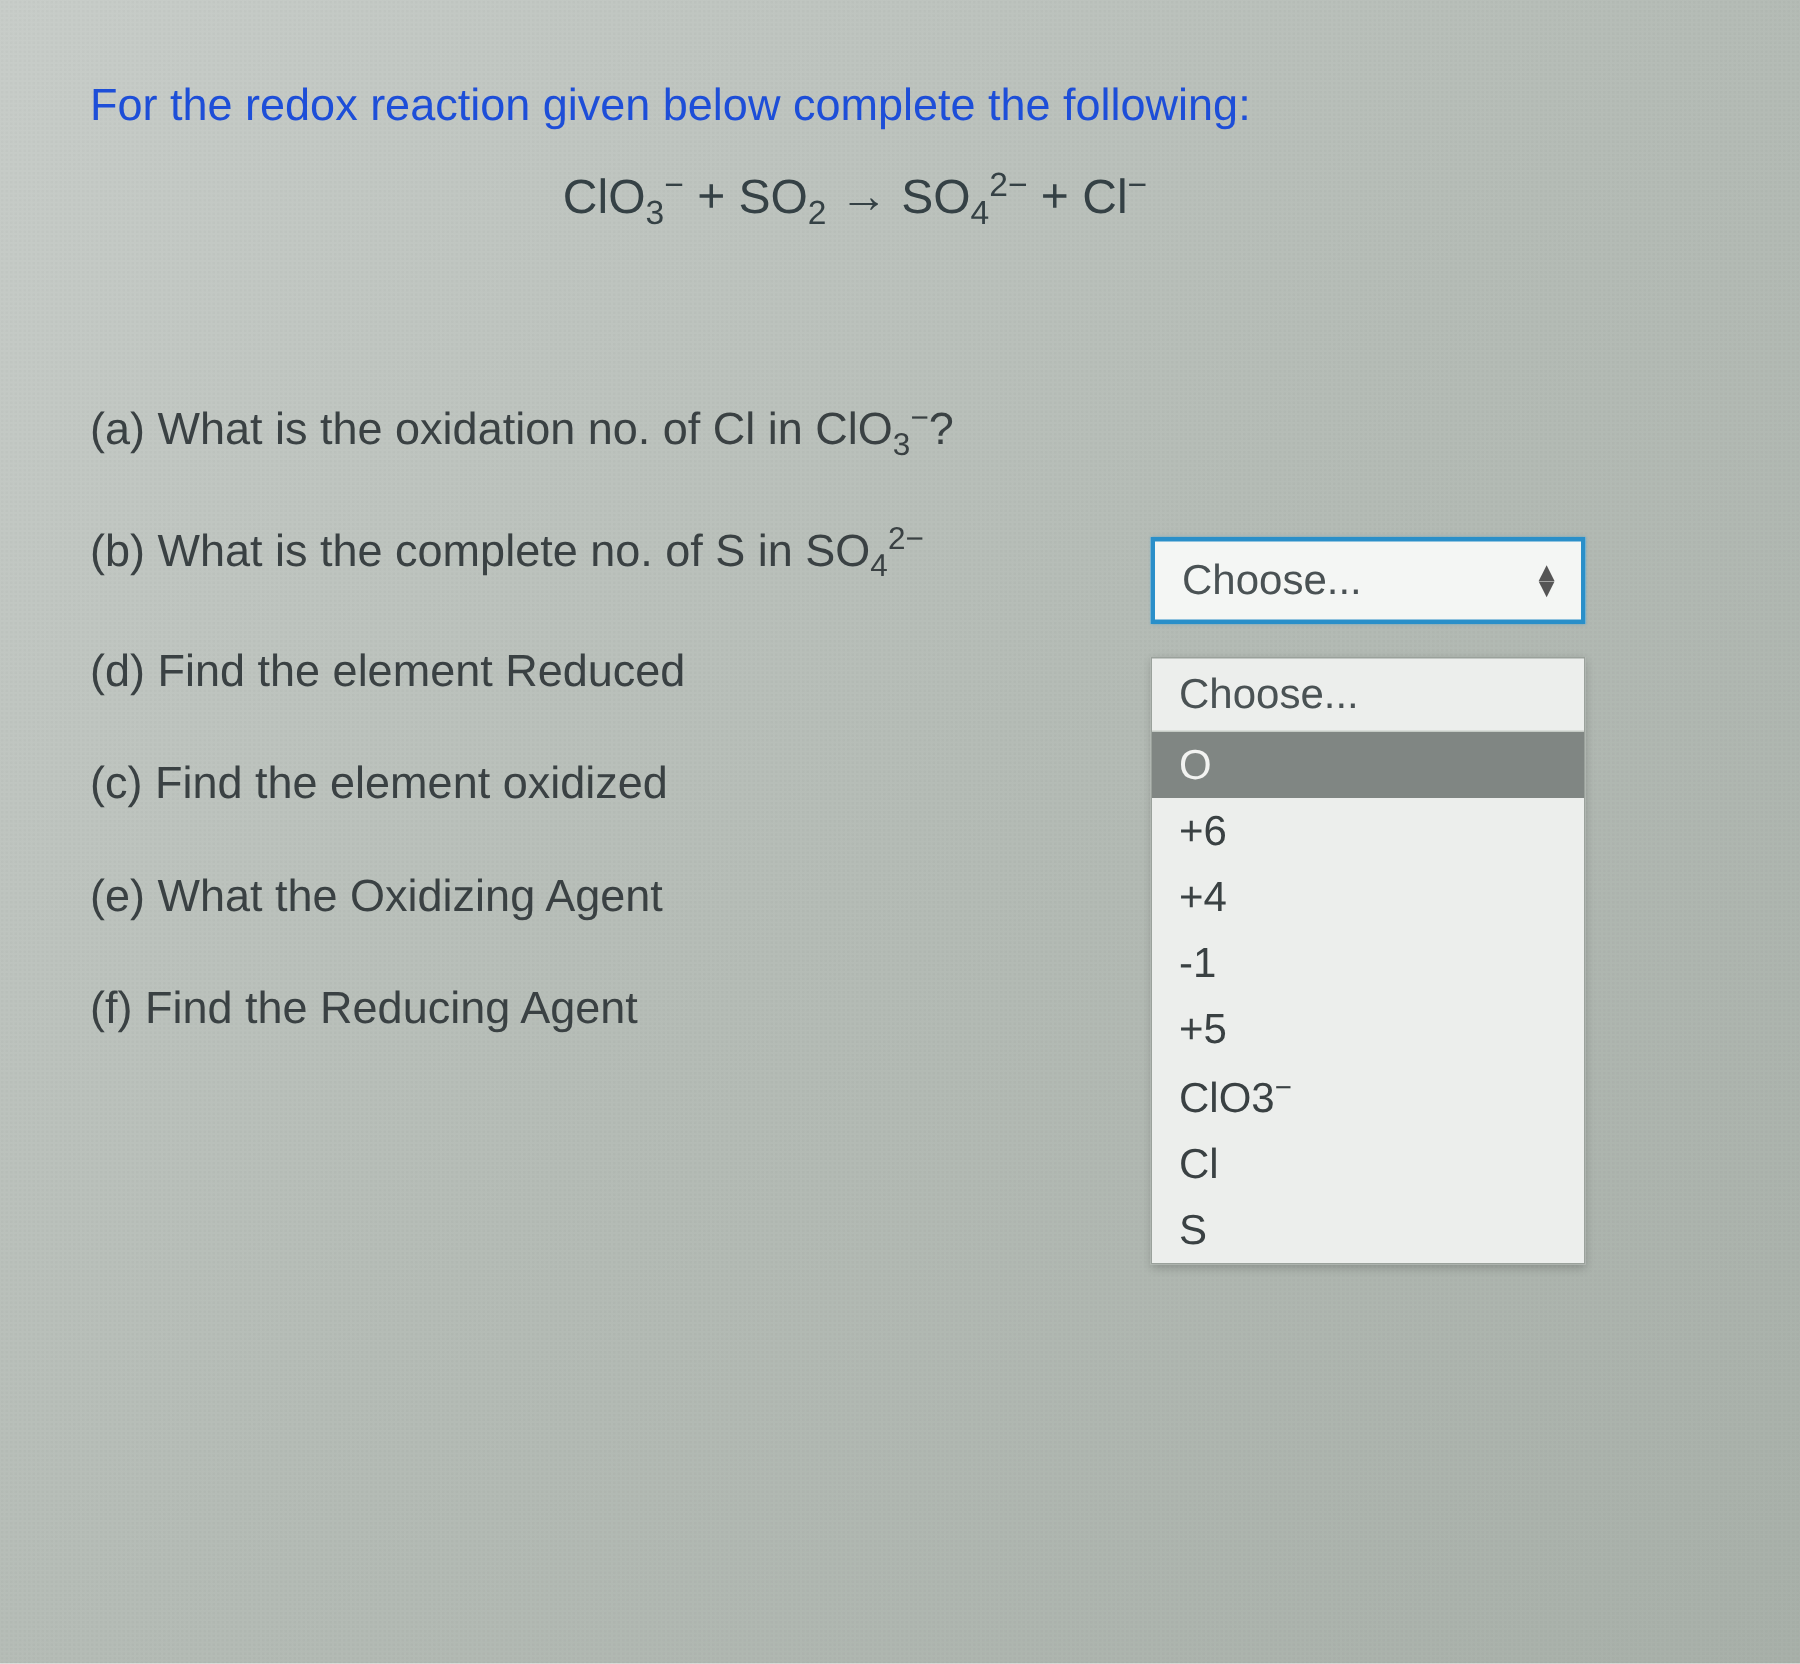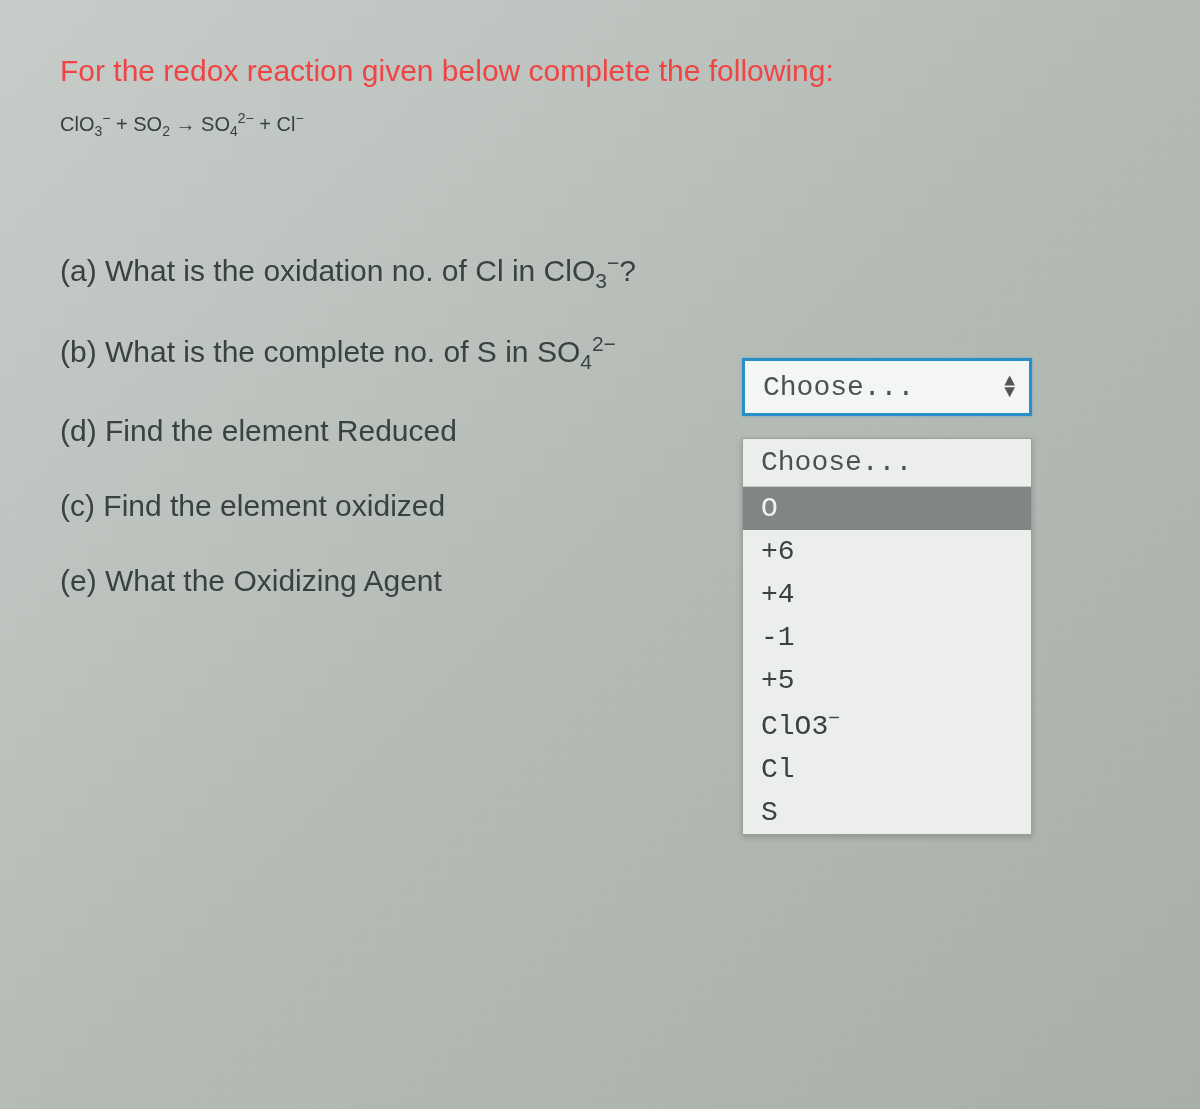--- a/index.html
+++ b/index.html
@@ -20,28 +20,28 @@
     body::before {
       content: "";
       position: absolute;
       top: 0; left: 0; right: 0; bottom: 0;
       background-image: radial-gradient(rgba(0,0,0,0.02) 1px, transparent 1px);
       background-size: 3px 3px;
       pointer-events: none;
     }
     .question-intro {
       font-size: 30px;
-      color: #ef4444;
+      color: #1d4ed8;
       margin-bottom: 18px;
       line-height: 1.4;
     }
     .equation-line {
-      font-size: 20px;
+      font-size: 32px;
       color: #354145;
-      text-align: left;
+      text-align: center;
       padding-right: 60px;
       margin-bottom: 110px;
       font-family: "Segoe UI", Arial, sans-serif;
     }
     .equation-line sub {
       font-size: 0.7em;
       vertical-align: sub;
     }
     .equation-line sup {
       font-size: 0.7em;
@@ -61,24 +61,23 @@
     .qa-label sub {
       font-size: 0.7em;
       vertical-align: sub;
     }
     .qa-label sup {
       font-size: 0.7em;
       vertical-align: super;
     }
     .right-col {
       position: absolute;
-      right: 108px;
+      right: 83px;
       top: 308px;
       width: 290px;
-      font-family: Liberation Mono, monospace;
     }
     .select-box {
       border: 3px solid #2a8fc9;
       background: #f4f6f4;
       color: #4a5254;
       font-size: 28px;
       padding: 10px 40px 10px 18px;
       width: 100%;
       position: relative;
       height: 58px;
@@ -153,20 +152,23 @@
   </div>
 
   <div class="qa-row">
     <span class="qa-label">(c) Find the element oxidized</span>
   </div>
 
   <div class="qa-row">
     <span class="qa-label">(e) What the Oxidizing Agent</span>
   </div>
 
+  <div class="qa-row">
+    <span class="qa-label">(f) Find the Reducing Agent</span>
+  </div>
 
   <div class="right-col">
     <div class="select-box">
       <span>Choose...</span>
       <span class="select-arrows">
         <span>▲</span>
           <span>▼</span>
       </span>
     </div>
 

